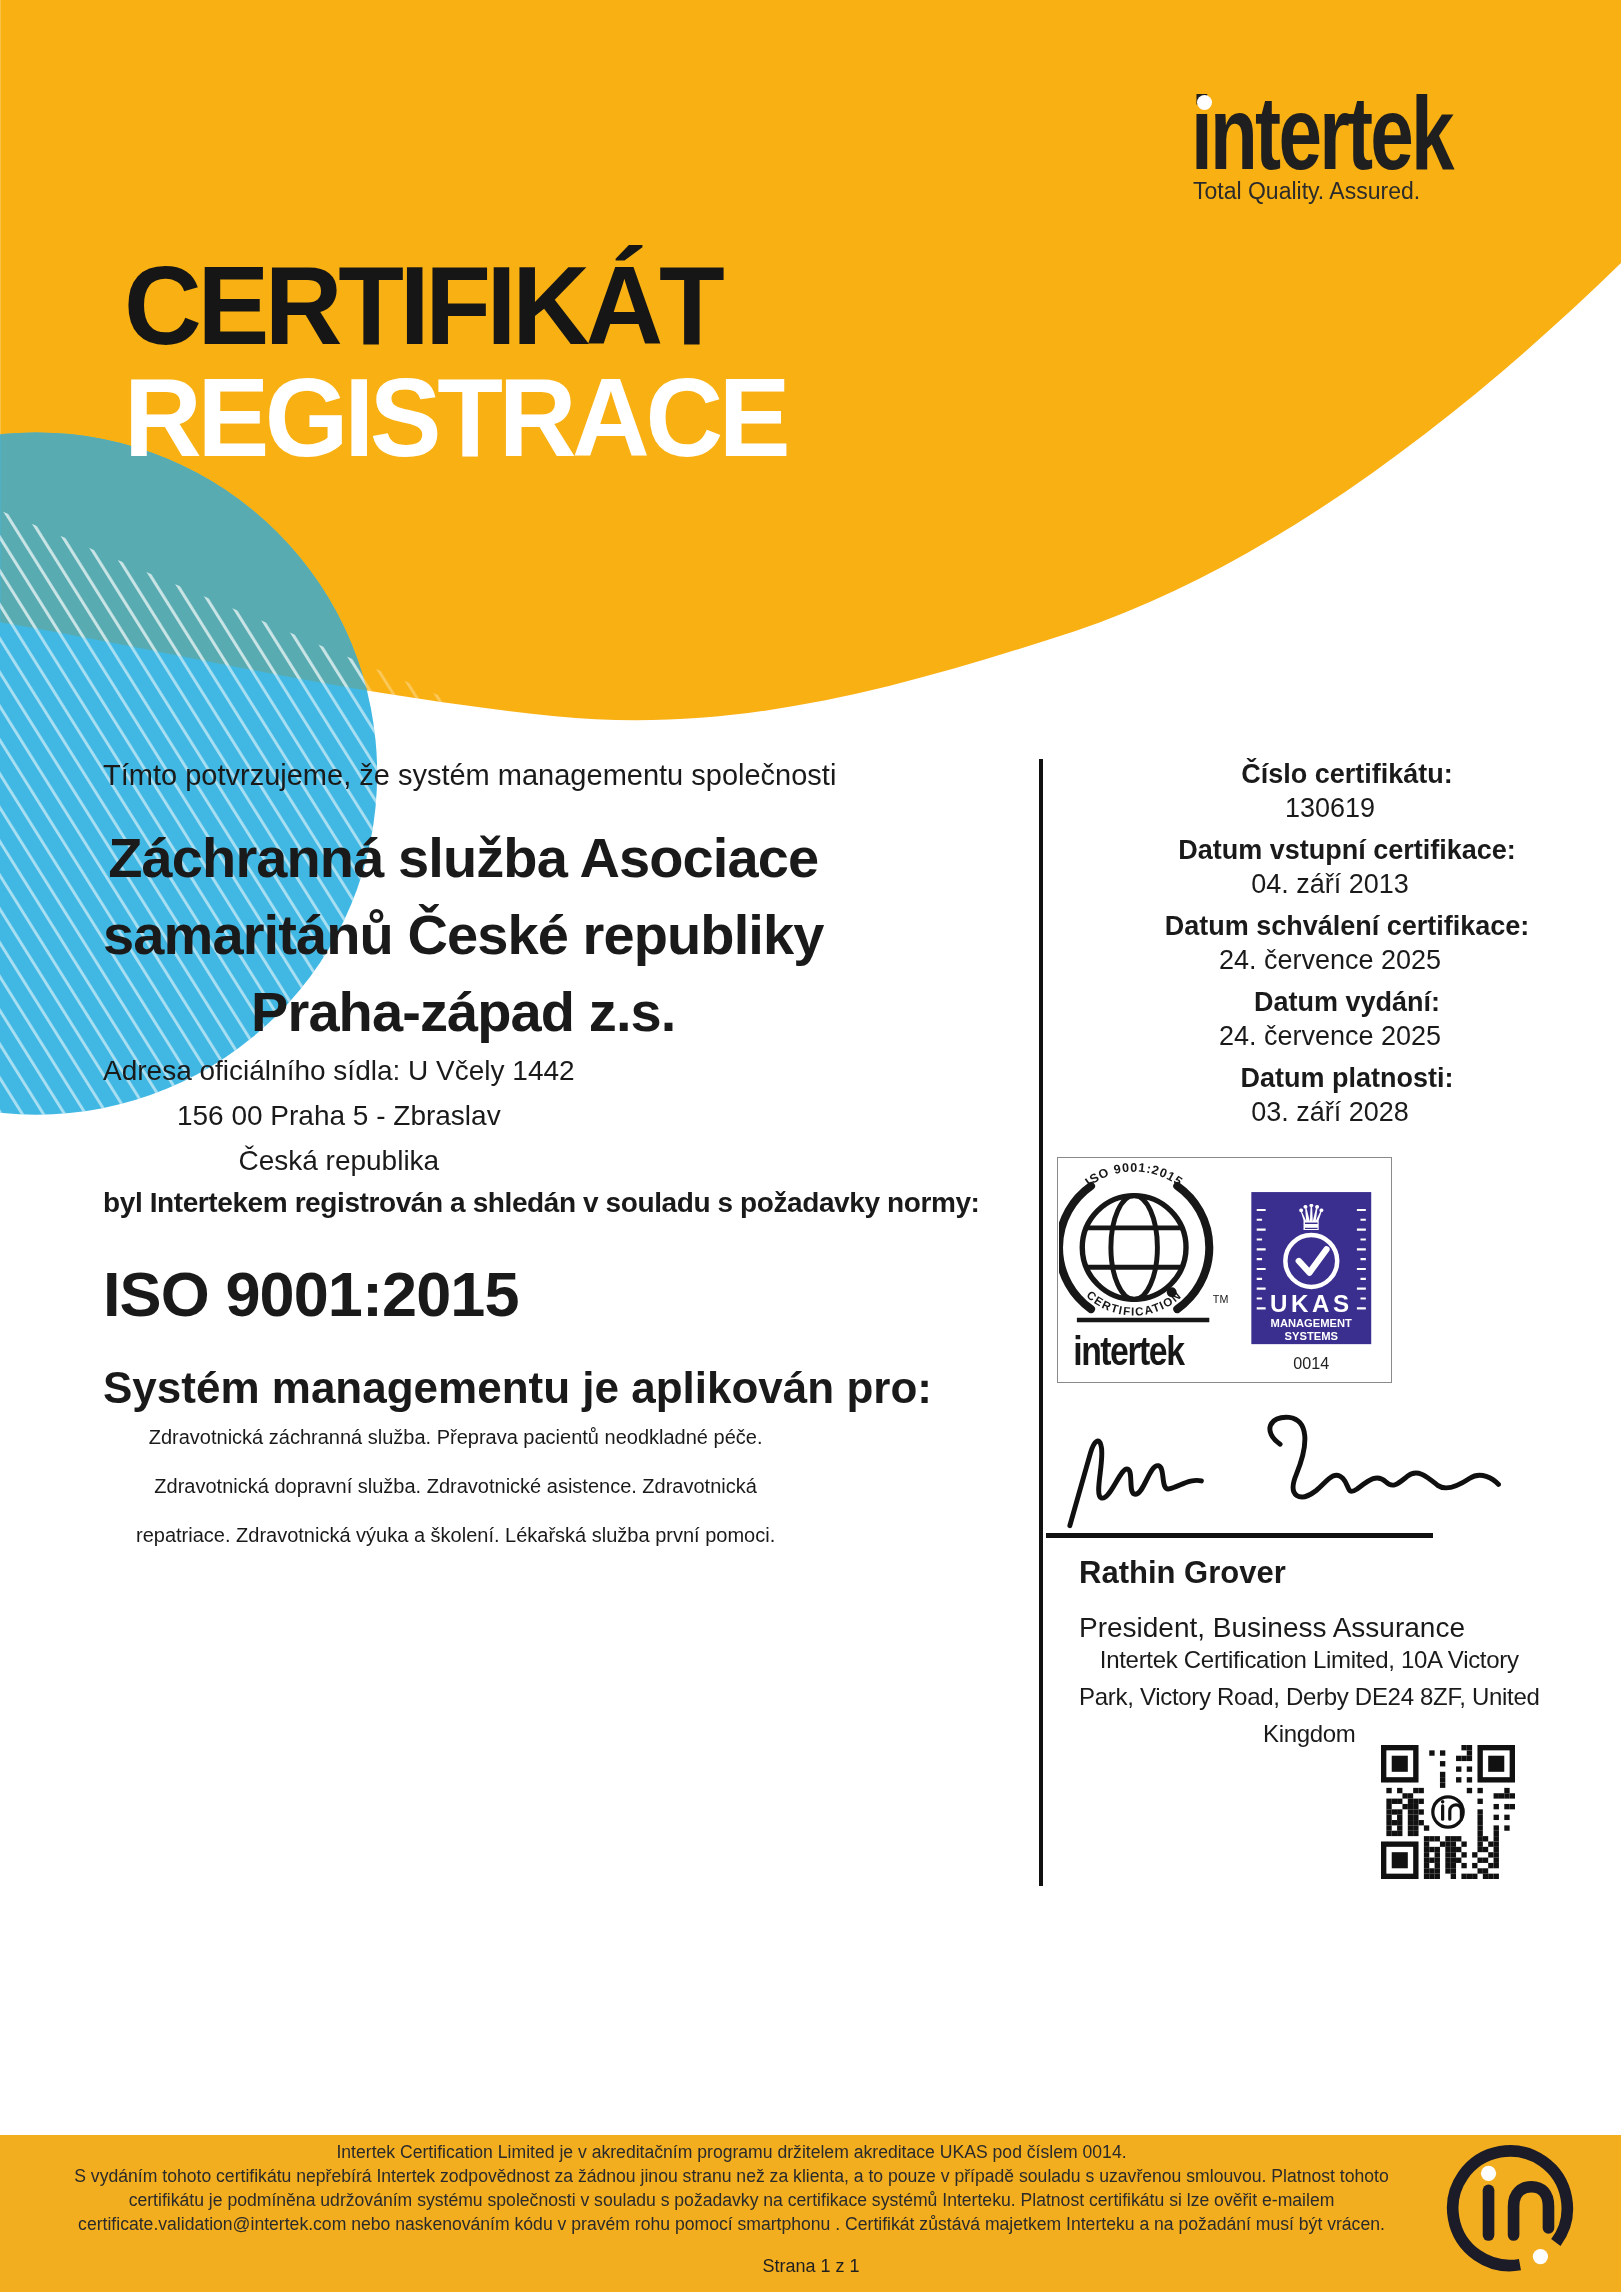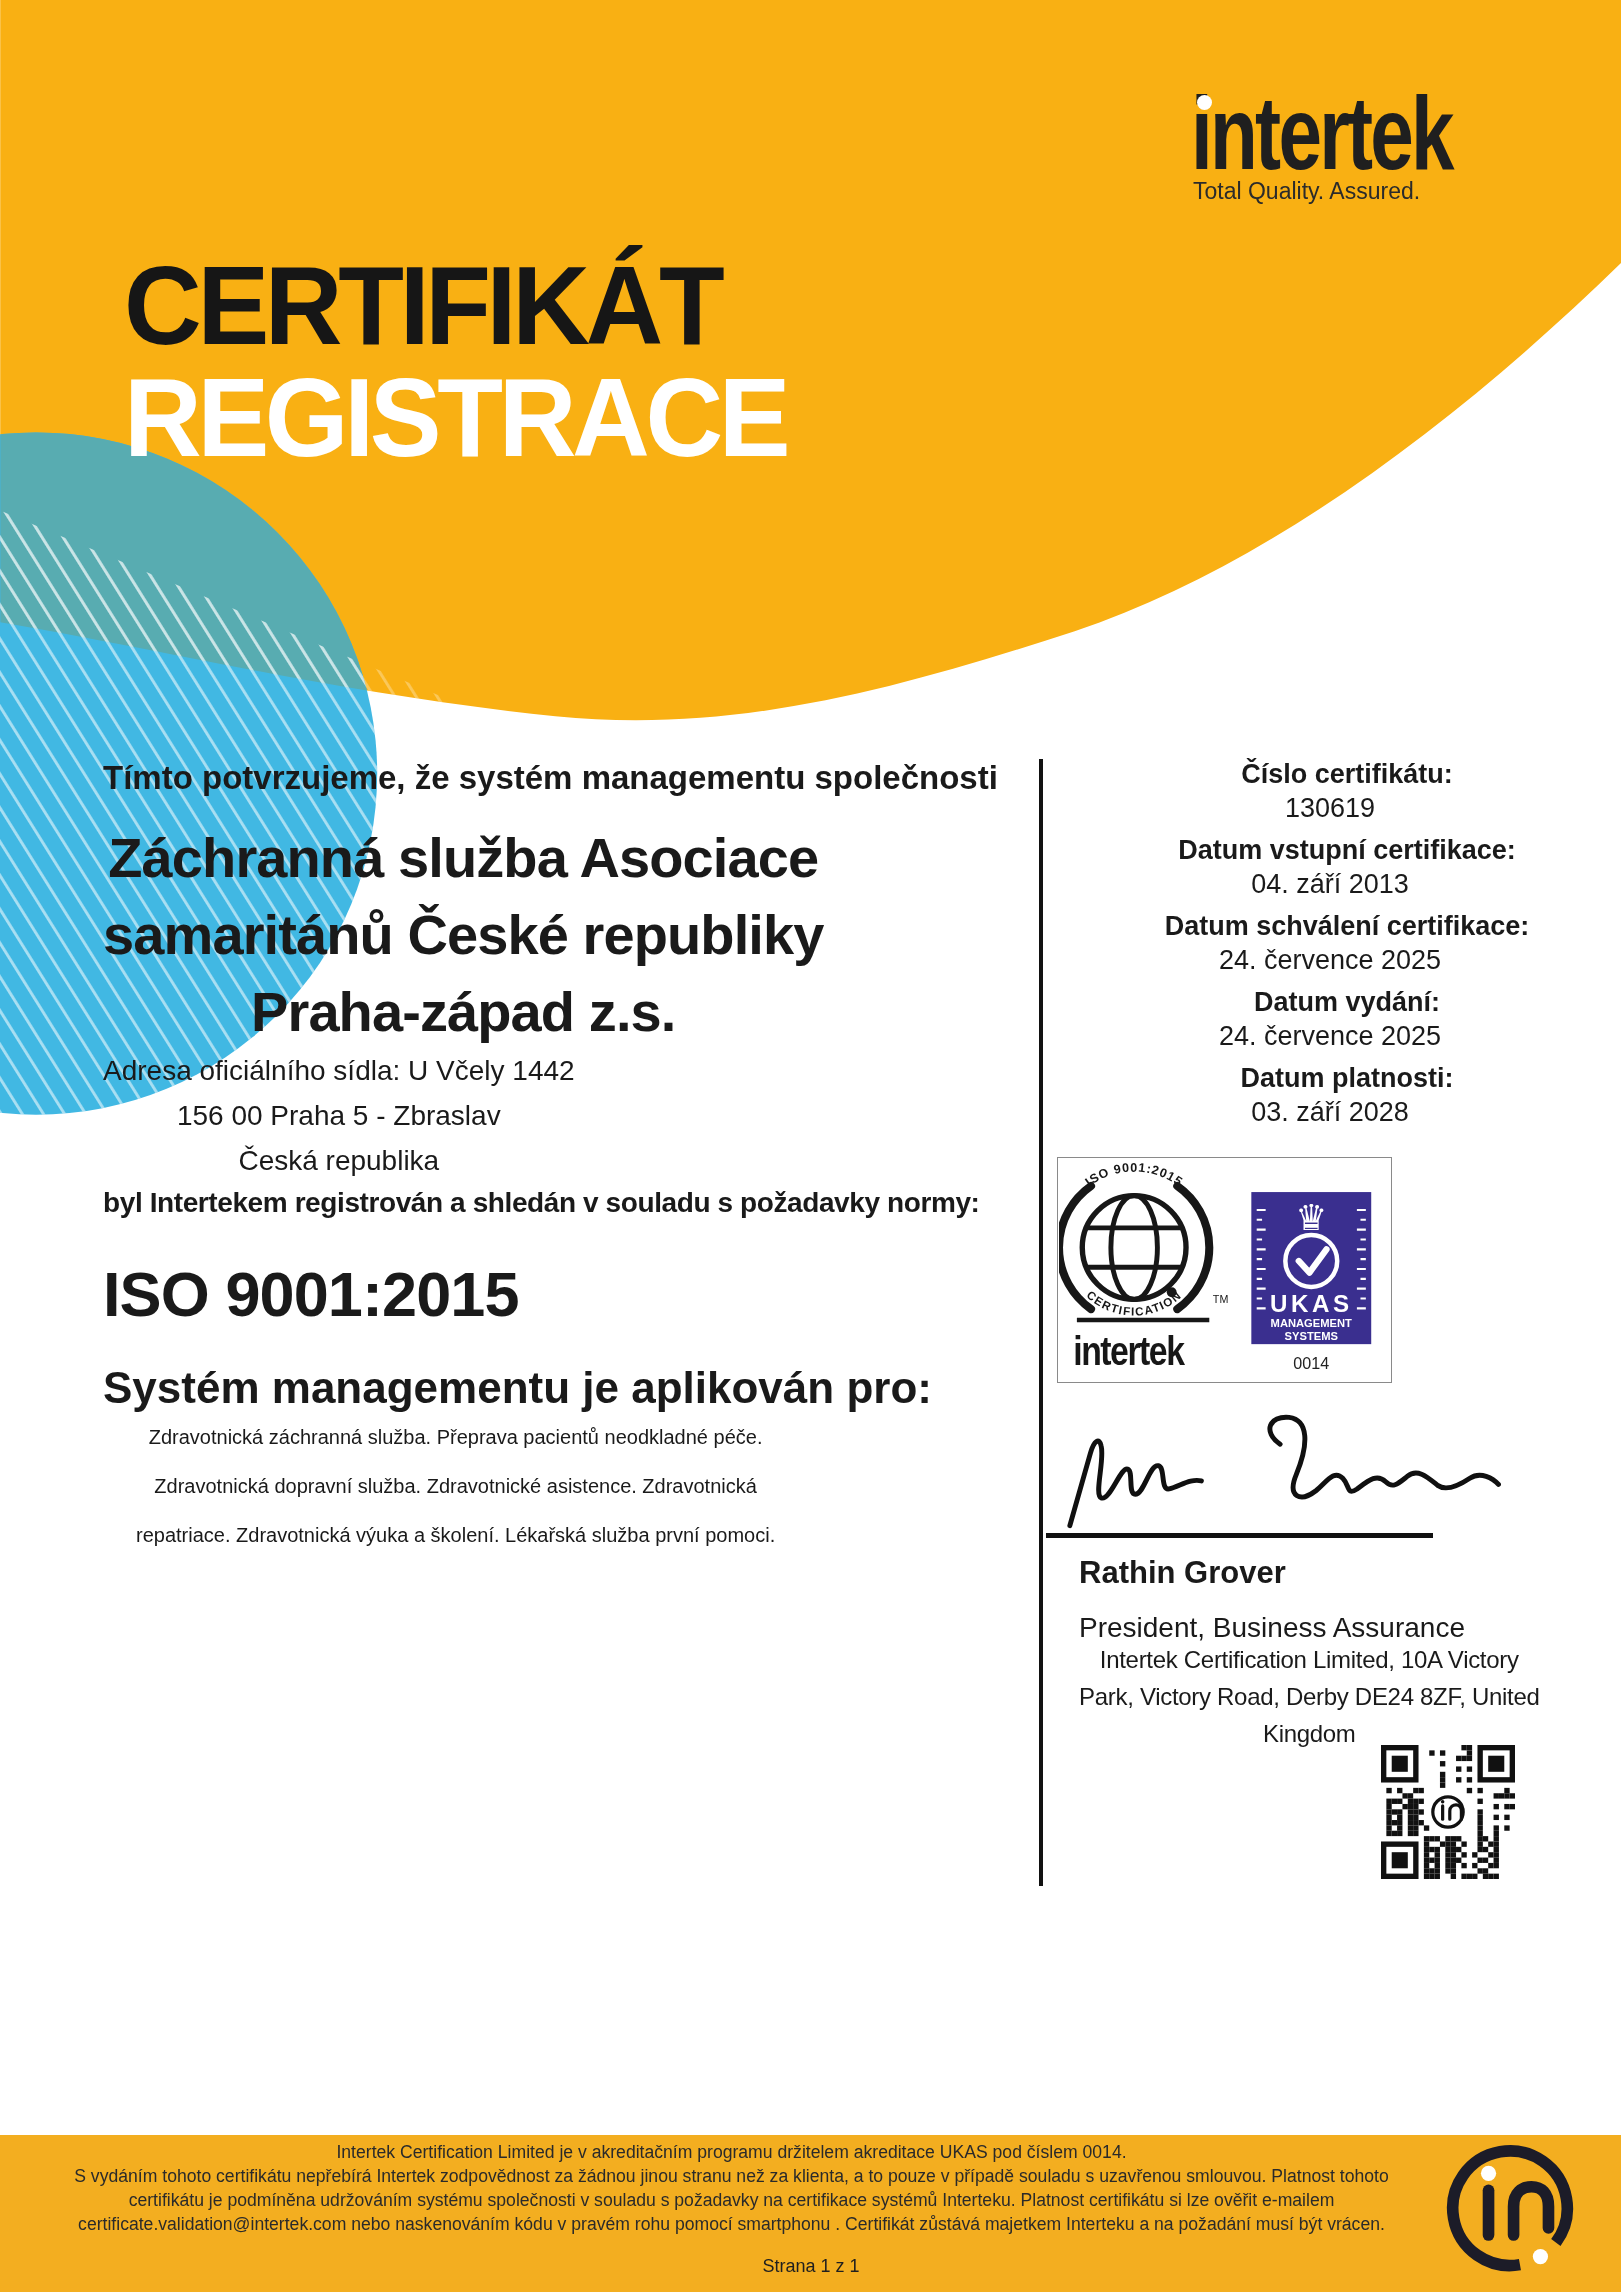--- a/index.html
+++ b/index.html
@@ -10,21 +10,21 @@
   #header-art{left:0;top:0;width:1622px;height:1164px;}
   .logo-word{left:1191px;top:82px;font-size:103px;font-weight:bold;letter-spacing:-3.6px;
              color:#1f1f1f;transform:scaleX(.76);transform-origin:left top;line-height:1;}
   .logo-idot{left:1197px;top:95px;width:15px;height:15px;border-radius:50%;background:#ffffff;}
   .logo-tagline{left:1193px;top:178px;font-size:23px;font-weight:normal;color:#2b2b2b;}
   .title1{left:124px;top:251px;font-size:111px;font-weight:bold;letter-spacing:-4.5px;
           color:#161616;line-height:1;transform:scaleX(.97);transform-origin:left top;}
   .title2{left:124px;top:363px;font-size:111px;font-weight:bold;letter-spacing:-4.5px;
           color:#ffffff;line-height:1;transform:scaleX(.97);transform-origin:left top;}
   
-  .intro{left:103px;top:759px;font-size:33px;font-weight:bold;}
+  .intro{left:103px;top:759px;font-size:29px;font-weight:normal;}
   .company{left:103px;top:819px;font-size:56px;font-weight:bold;line-height:77px;letter-spacing:-0.9px;}
   .address{left:103px;top:1048px;font-size:28px;line-height:45px;}
   .regline{left:103px;top:1187px;font-size:28px;font-weight:bold;letter-spacing:-0.4px;}
   .standard{left:103px;top:1258px;font-size:63px;font-weight:bold;letter-spacing:-0.9px;}
   .scopehead{left:103px;top:1363px;font-size:44px;font-weight:bold;}
   .scope{left:120px;top:1413px;font-size:20px;line-height:49px;margin-left:16px;}
   
   .vline{left:1039px;top:759px;width:3.6px;height:1127px;background:#111111;}
   .details{left:1079px;top:757px;width:502px;}
   .drow{margin-bottom:8px;}

